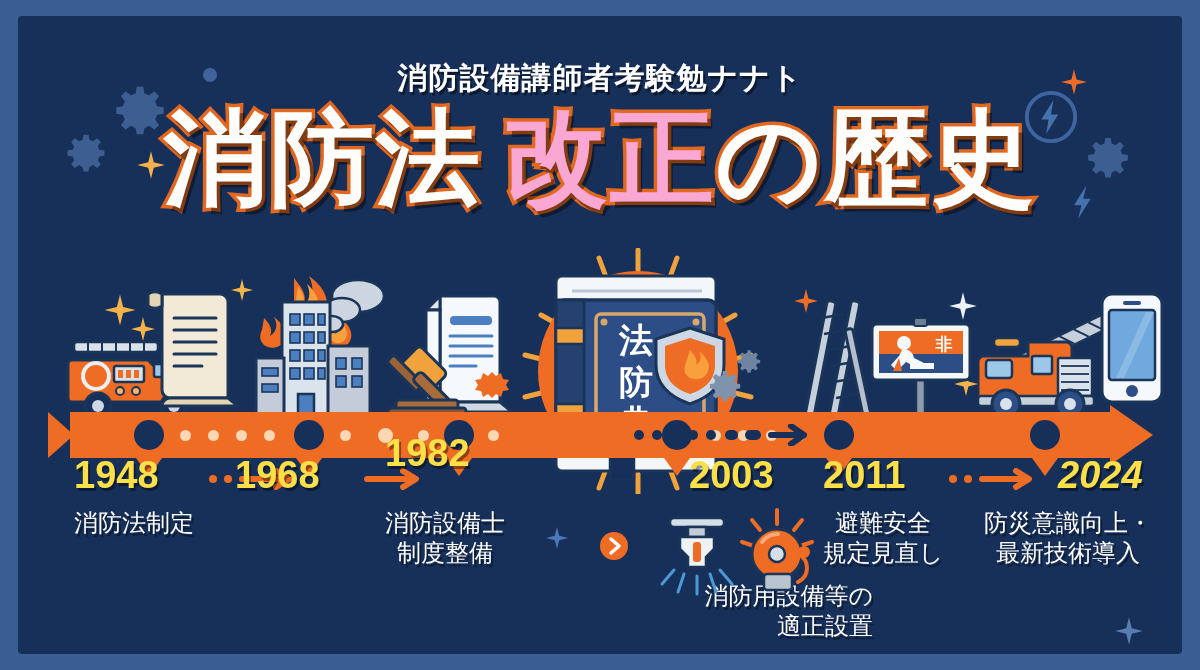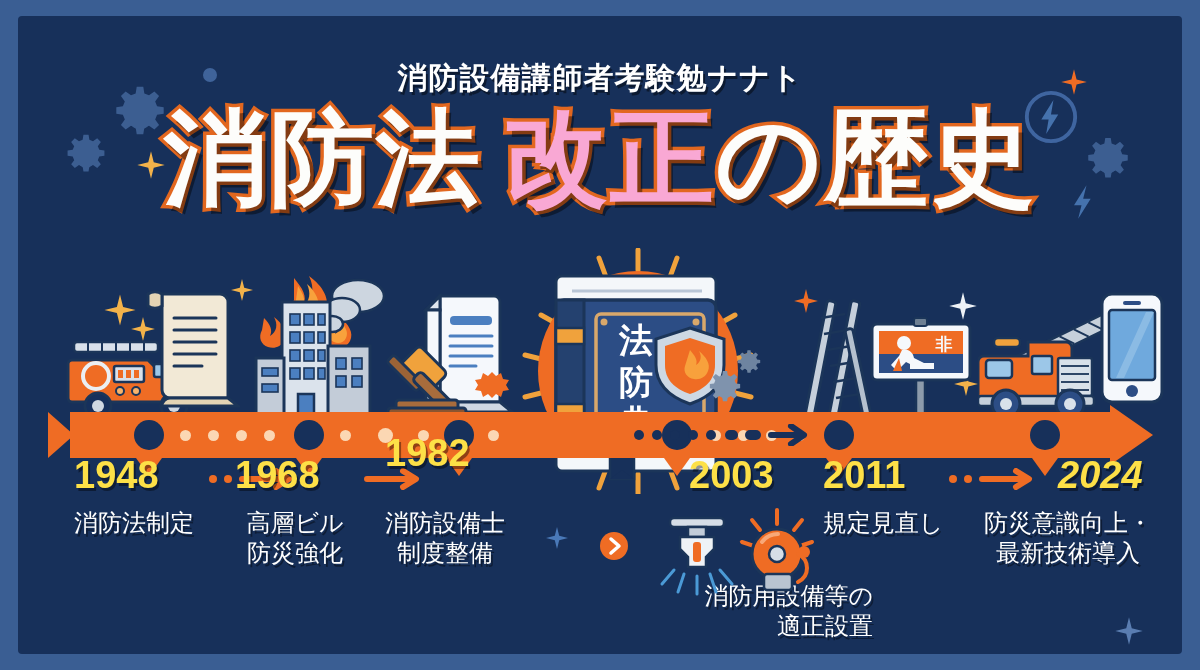--- a/index.html
+++ b/index.html
@@ -449,24 +449,20 @@
       <div>消防法制定</div>
     </div>
 
     <svg class="connector" style="left:190px;top:452px;width:92px;" viewBox="0 0 92 22">
       <circle cx="5" cy="11" r="4" fill="#ef6c24"></circle>
         <circle cx="20" cy="11" r="4" fill="#ef6c24"></circle>
       <path d="M34 11h46M68 3l13 8-13 8" fill="none" stroke="#ef6c24" stroke-width="6" stroke-linecap="round" stroke-linejoin="round"></path>
     </svg>
 
     <div class="year" style="left:217px;top:438px;width:120px;">1968</div>
-    <div class="caption" style="left:187px;top:492px;width:180px;">
-      <div>高層ビル</div>
-      <div>防災強化</div>
-    </div>
 
     <svg class="connector" style="left:345px;top:452px;width:62px;" viewBox="0 0 62 22">
       <path d="M4 11h48M40 3l13 8-13 8" fill="none" stroke="#ef6c24" stroke-width="6" stroke-linecap="round" stroke-linejoin="round"></path>
     </svg>
 
     <div class="year" style="left:367px;top:416px;width:120px;">1982</div>
     <div class="caption" style="left:337px;top:492px;width:180px;">
       <div>消防設備士</div>
       <div>制度整備</div>
     </div>
@@ -507,20 +503,21 @@
       <circle cx="41" cy="46" r="25" fill="#ef6c24" stroke="#1b3559" stroke-width="3"></circle>
       <circle cx="41" cy="46" r="8" fill="#d6dee7" stroke="#1b3559" stroke-width="2.5"></circle>
       <path d="M26 34a20 20 0 0116-8" fill="none" stroke="#f8a878" stroke-width="4" stroke-linecap="round"></path>
       <rect x="28" y="66" width="28" height="16" rx="3" fill="#b9c4d1" stroke="#1b3559" stroke-width="2.5"></rect>
       <path d="M62 46c12 6 12 22 0 28" fill="none" stroke="#ef6c24" stroke-width="4" stroke-linecap="round"></path>
       <circle cx="68" cy="44" r="6" fill="#ef6c24"></circle>
     </svg>
 
     <div class="year" style="left:805px;top:438px;width:120px;">2011</div>
     <div class="caption" style="left:775px;top:492px;width:180px;">
+      <div>避難安全</div>
       <div>規定見直し</div>
     </div>
 
     <svg class="connector" style="left:930px;top:452px;width:92px;" viewBox="0 0 92 22">
       <circle cx="5" cy="11" r="4" fill="#ef6c24"></circle>
         <circle cx="20" cy="11" r="4" fill="#ef6c24"></circle>
       <path d="M34 11h46M68 3l13 8-13 8" fill="none" stroke="#ef6c24" stroke-width="6" stroke-linecap="round" stroke-linejoin="round"></path>
     </svg>
 
     <div class="year" style="left:1040px;top:438px;width:120px;font-style:italic;">2024</div>

